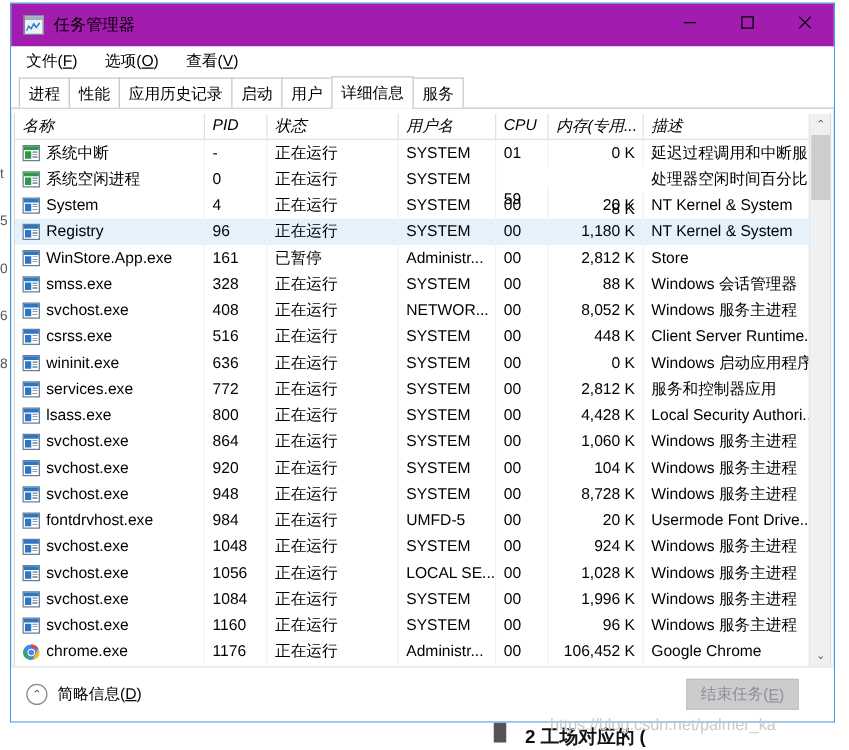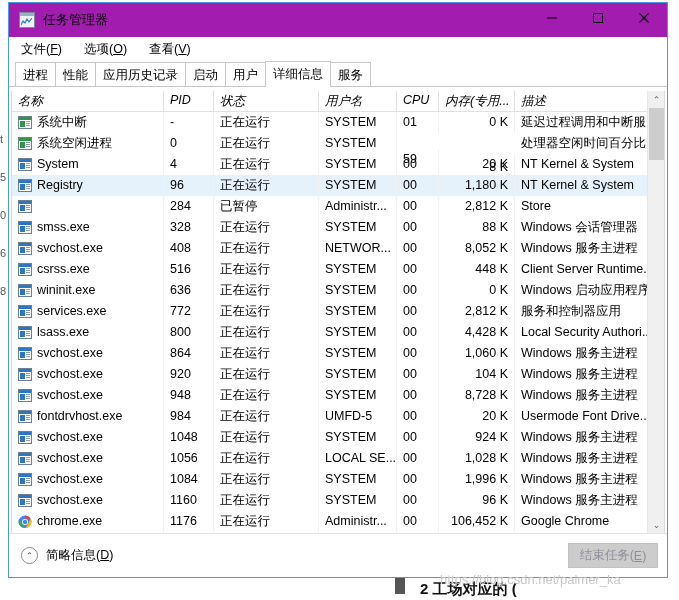--- a/index.html
+++ b/index.html
@@ -367,21 +367,21 @@
     border-radius: 50%;
     display: flex;
     align-items: center;
     justify-content: center;
     font-size: 9px;
     color: #4a4a4a;
     box-sizing: border-box;
   }
   #end-task-btn {
     position: absolute;
-    right: 9px;
+    right: 28px;
     top: 9px;
     width: 90px;
     height: 25px;
     background: #cccccc;
     border: 1px solid #c2c2c2;
     color: #8f8f9c;
     font-size: 12.5px;
     display: flex;
     align-items: center;
     justify-content: center;
@@ -538,22 +538,23 @@
             <div class="cell" style="width: 140px; flex: 0 0 140px;">NT Kernel &amp; System</div>
           </div>
           <div class="row">
             <div class="cell name" style="width: 152px; flex: 0 0 152px;">
               <div class="proc-icon blue">
                 <div class="win"></div>
                 <div class="tbar"></div>
                 <div class="blk"></div>
                 <div class="lines"></div>
               </div>
-            </div>
-            <div class="cell" style="width: 50px; flex: 0 0 50px;">284</div>
+              <span>WinStore.App.exe</span>
+            </div>
+            <div class="cell" style="width: 50px; flex: 0 0 50px;">161</div>
             <div class="cell" style="width: 105px; flex: 0 0 105px;">已暂停</div>
             <div class="cell" style="width: 78px; flex: 0 0 78px;">Administr...</div>
             <div class="cell" style="width: 42px; flex: 0 0 42px;">00</div>
             <div class="cell num" style="width: 76px; flex: 0 0 76px;">2,812 K</div>
             <div class="cell" style="width: 140px; flex: 0 0 140px;">Store</div>
           </div>
           <div class="row">
             <div class="cell name" style="width: 152px; flex: 0 0 152px;">
               <div class="proc-icon blue">
                 <div class="win"></div>

